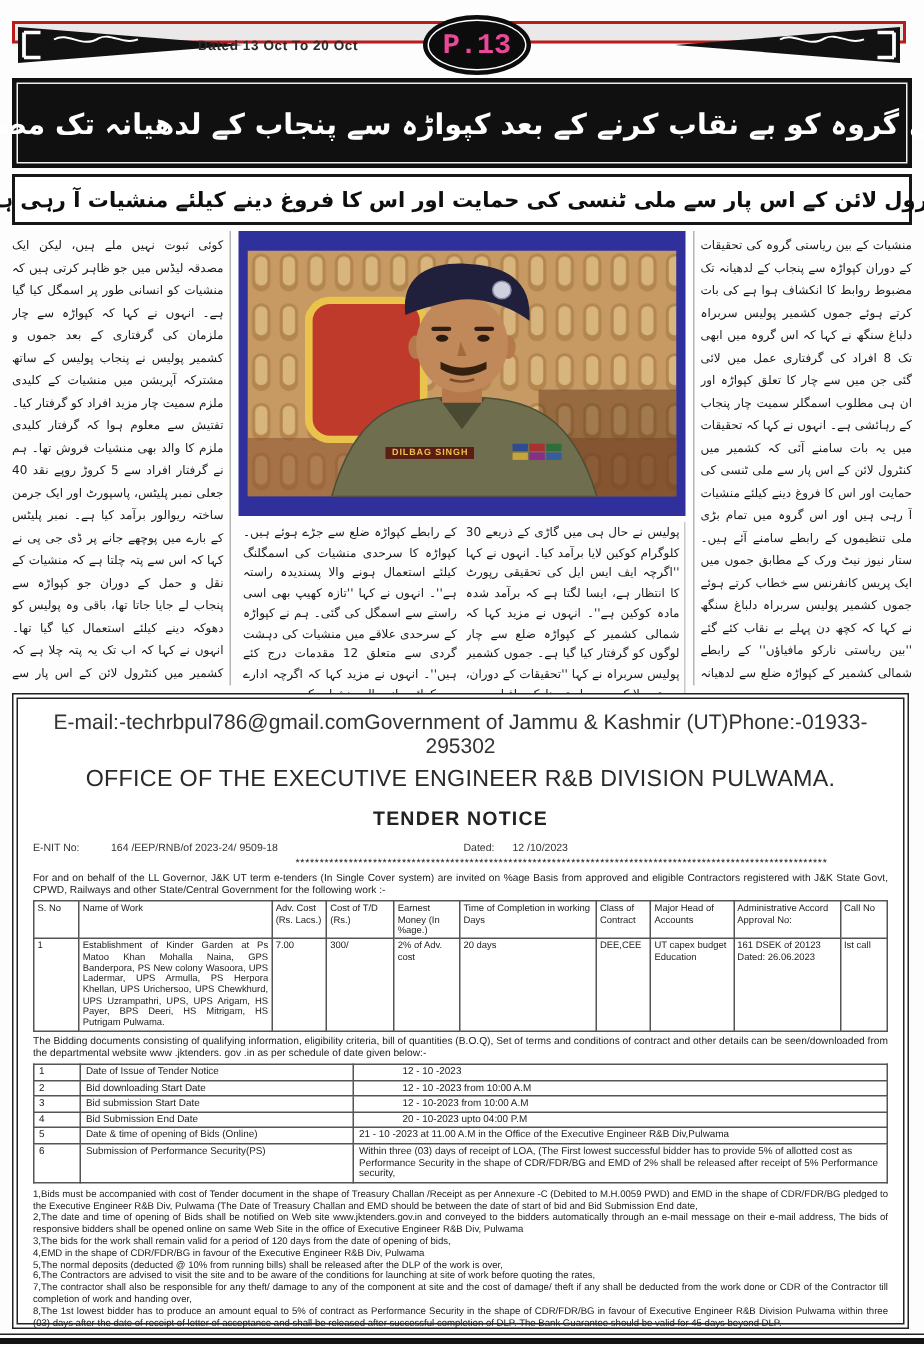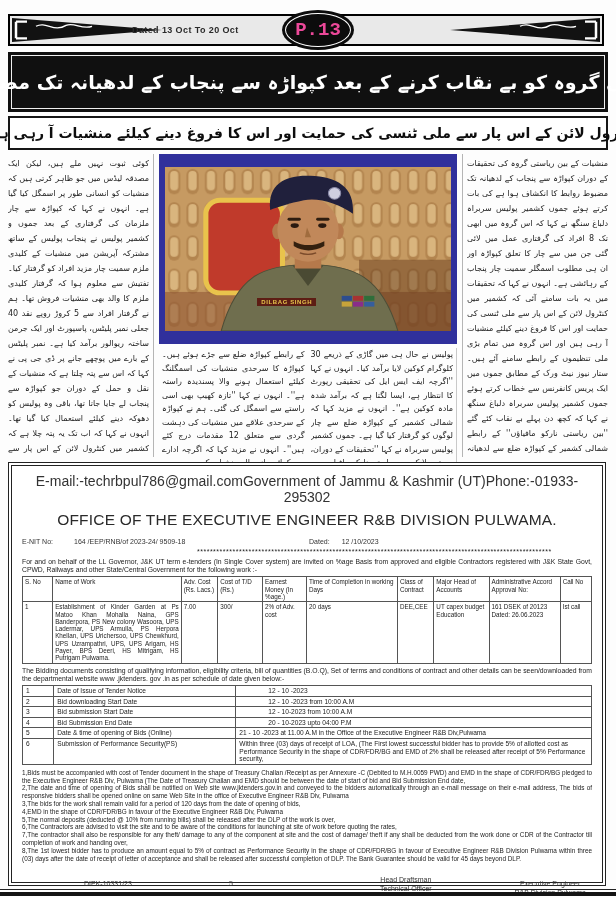--- a/index.html
+++ b/index.html
@@ -1,21 +1,21 @@
 <!DOCTYPE html>
 <html lang="en"><head>
 <meta charset="utf-8">
 <style>
   html,body{margin:0;padding:0;background:#ffffff;}
   .page{position:relative;width:616px;height:898px;background:#fdfdfd;overflow:hidden;
         font-family:"Liberation Sans",sans-serif;color:#111;}
 
   
-  .masthead{position:absolute;left:8px;top:14px;width:596px;height:32px;background:#e9e9e9;
-            border:2px solid #000000;box-sizing:border-box;}
+  .masthead{position:absolute;left:8px;top:14px;width:596px;height:15px;background:#e9e9e9;
+            border:2px solid #b91c1c;box-sizing:border-box;}
   .flag{position:absolute;top:2px;width:150px;height:24px;}
   .flag.left{left:2px;}
   .flag.right{right:2px;}
   .dated{position:absolute;left:122px;top:9px;font-size:9px;font-weight:bold;color:#2b2b2b;letter-spacing:.4px;}
   .oval{position:absolute;left:272px;top:-6px;width:72px;height:40px;background:#0c0c0c;border-radius:50%;
         display:flex;align-items:center;justify-content:center;z-index:3;}
   .oval-inner{width:64px;height:32px;border:1.5px solid #ffffff;border-radius:50%;
         display:flex;align-items:center;justify-content:center;color:#ec4899;font-size:19px;font-weight:bold;
         font-family:Liberation Mono, monospace;}
 
@@ -172,20 +172,21 @@
     </div>
     <div class="colR">
       <div class="bodytxt urdu">منشیات کے بین ریاستی گروہ کی تحقیقات کے دوران کپواڑہ سے پنجاب کے لدھیانہ تک مضبوط روابط کا انکشاف ہوا ہے کی بات کرتے ہوئے جموں کشمیر پولیس سربراہ دلباغ سنگھ نے کہا کہ اس گروہ میں ابھی تک 8 افراد کی گرفتاری عمل میں لائی گئی جن میں سے چار کا تعلق کپواڑہ اور ان ہی مطلوب اسمگلر سمیت چار پنجاب کے رہائشی ہے۔ انہوں نے کہا کہ تحقیقات میں یہ بات سامنے آئی کہ کشمیر میں کنٹرول لائن کے اس پار سے ملی ٹنسی کی حمایت اور اس کا فروغ دینے کیلئے منشیات آ رہی ہیں اور اس گروہ میں تمام بڑی ملی تنظیموں کے رابطے سامنے آئے ہیں۔ ستار نیوز نیٹ ورک کے مطابق جموں میں ایک پریس کانفرنس سے خطاب کرتے ہوئے جموں کشمیر پولیس سربراہ دلباغ سنگھ نے کہا کہ کچھ دن پہلے بے نقاب کئے گئے ''بین ریاستی نارکو مافیاؤں'' کے رابطے شمالی کشمیر کے کپواڑہ ضلع سے لدھیانہ پنجاب تک پائے گئے ہیں۔ انہوں نے کہا کہ اب تک آٹھ افراد کو گرفتار کیا گیا ہے جن میں سے چار کپواڑہ اور چار پنجاب سے ہیں، بشمول 30 کلو کوکین، 5 کروڑ روپے نقد، گاڑیوں کی 40 جعلی نمبر پلیٹس، پاسپورٹ اور ایک جرمنی کا بنا ہوا ریوالور برآمد کیا گیا ہے۔ دلباغ سنگھ نے کہا کہ رام بن</div>
     </div>
   </div>
 
   <div class="tender-outer">
     <div class="tender-inner">
       <div class="t-contact">E-mail:-techrbpul786@gmail.comGovernment of Jammu &amp; Kashmir (UT)Phone:-01933-295302</div>
       <div class="t-office">OFFICE OF THE EXECUTIVE ENGINEER R&amp;B DIVISION PULWAMA.</div>
+      <div class="t-notice">TENDER NOTICE</div>
       <div class="t-enit">
         <span class="lbl">E-NIT No:</span>
         <span class="val">164 /EEP/RNB/of 2023-24/ 9509-18</span>
         <span class="dlbl">Dated:</span>
         <span class="dval">12 /10/2023</span>
       </div>
       <div class="t-stars">**************************************************************************************************************</div>
       <div class="t-intro">For and on behalf of the LL Governor, J&amp;K UT term e-tenders (In Single Cover system) are invited on %age Basis from approved and eligible Contractors registered with J&amp;K State Govt, CPWD, Railways and other State/Central Government for the following work :-</div>
 
       <table class="main">

